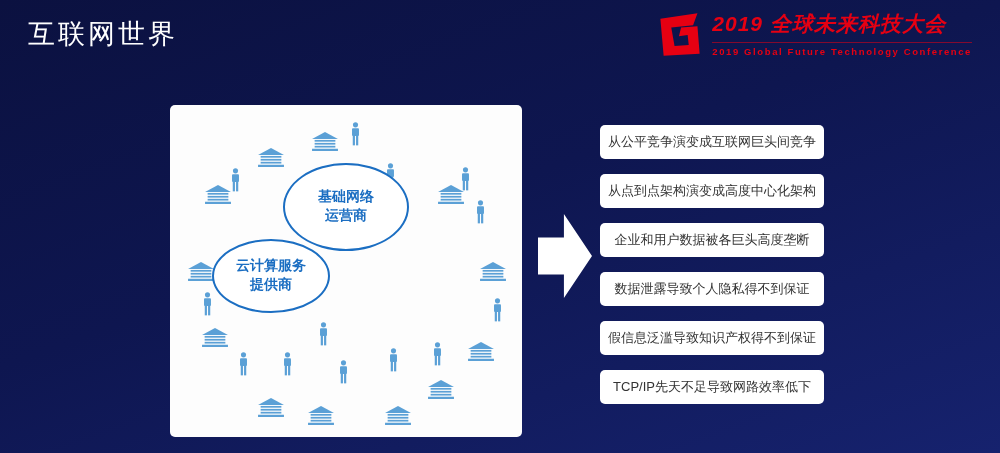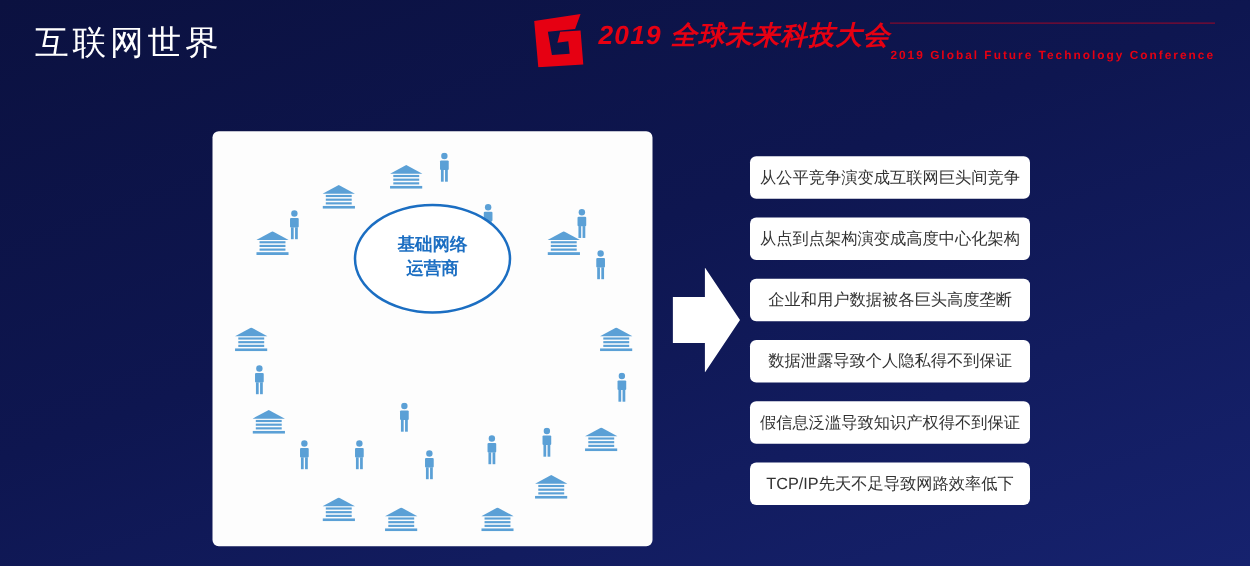--- a/index.html
+++ b/index.html
@@ -19,29 +19,29 @@
   .page-title{
     position:absolute;left:28px;top:16px;
     color:#ffffff;font-size:27px;font-weight:500;letter-spacing:3px;
   }
   
   .logo{
     position:absolute;right:28px;top:10px;
     display:flex;align-items:center;gap:8px;
   }
   .logo-mark{width:48px;height:44px;flex:0 0 auto;}
-  .logo-text{display:flex;flex-direction:row;align-items:stretch;}
+  .logo-text{display:flex;flex-direction:column;align-items:stretch;}
   .logo-title{
     color:var(--accent-red);font-size:21px;font-weight:bold;font-style:italic;
     letter-spacing:1px;white-space:nowrap;
   }
   .logo-subtitle{
     color:var(--accent-red);font-size:9.5px;font-weight:bold;
     letter-spacing:1.6px;margin-top:4px;white-space:nowrap;
-    border-top:1px solid rgba(230,0,18,.55);padding-top:20px;
+    border-top:1px solid rgba(230,0,18,.55);padding-top:3px;
   }
   
   .panel{
     position:absolute;left:170px;top:105px;width:352px;height:332px;
     background:#fdfdfd;border-radius:5px;font-family:Liberation Mono, monospace;
   }
   .scatter{position:absolute;z-index:1;opacity:.9;}
   .scatter svg{display:block;}
   .scatter.person svg{width:11px;height:24px;}
   .scatter.bank svg{width:26px;height:19px;}
@@ -87,20 +87,24 @@
       <div class="logo-title">2019 全球未来科技大会</div>
       <div class="logo-subtitle">2019  Global  Future  Technology  Conference</div>
     </div>
   </div>
 
   <div class="panel">
     <div class="ellipse ellipse-1">
       <span>基础网络</span>
       <span>运营商</span>
     </div>
+    <div class="ellipse ellipse-2">
+      <span>云计算服务</span>
+      <span>提供商</span>
+    </div>
   <div class="scatter bank" style="left: 88px; top: 43px; color: rgb(74, 151, 210);">
   <svg viewBox="0 0 30 22" fill="currentColor">
     <path d="M15 0 L30 8 H0 Z"></path>
     <rect x="3" y="9.2" width="24" height="2"></rect>
     <rect x="3" y="12.6" width="24" height="2"></rect>
     <rect x="3" y="16" width="24" height="2"></rect>
     <rect x="0" y="19.4" width="30" height="2.6"></rect>
   </svg>
 </div>
       <div class="scatter bank" style="left: 142px; top: 27px; color: rgb(74, 151, 210);">

